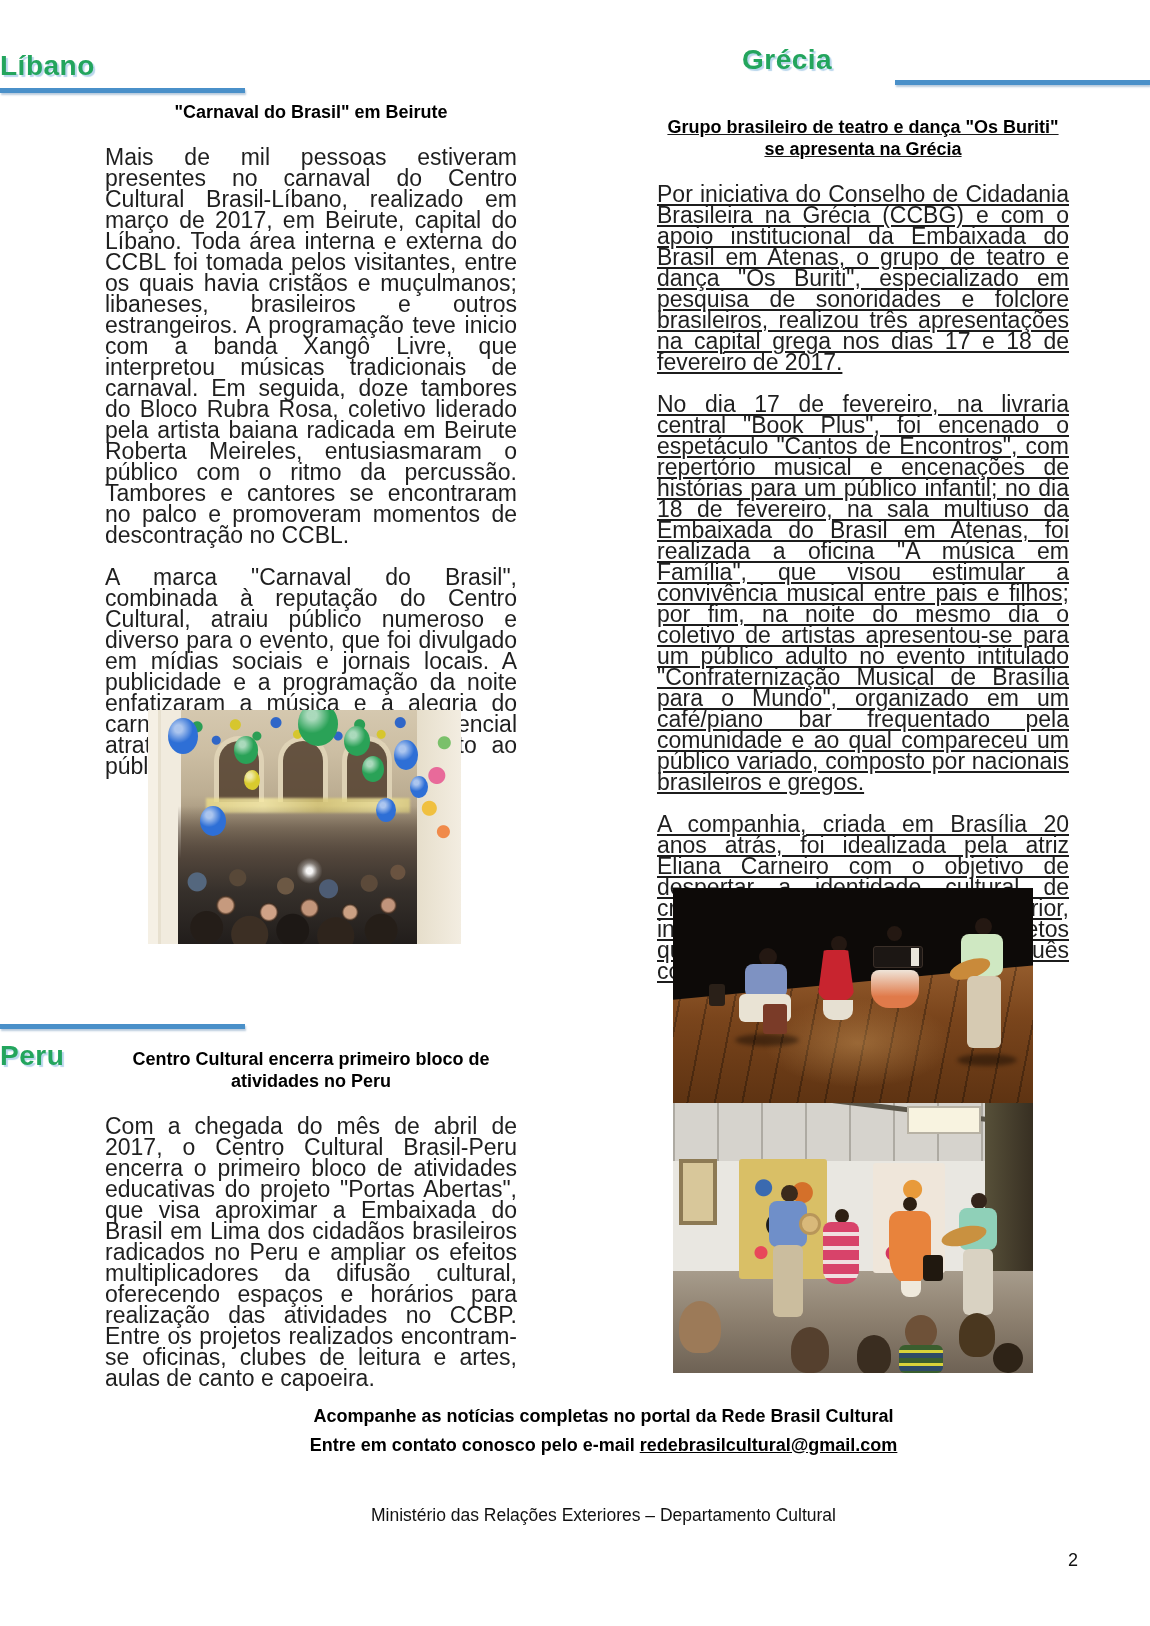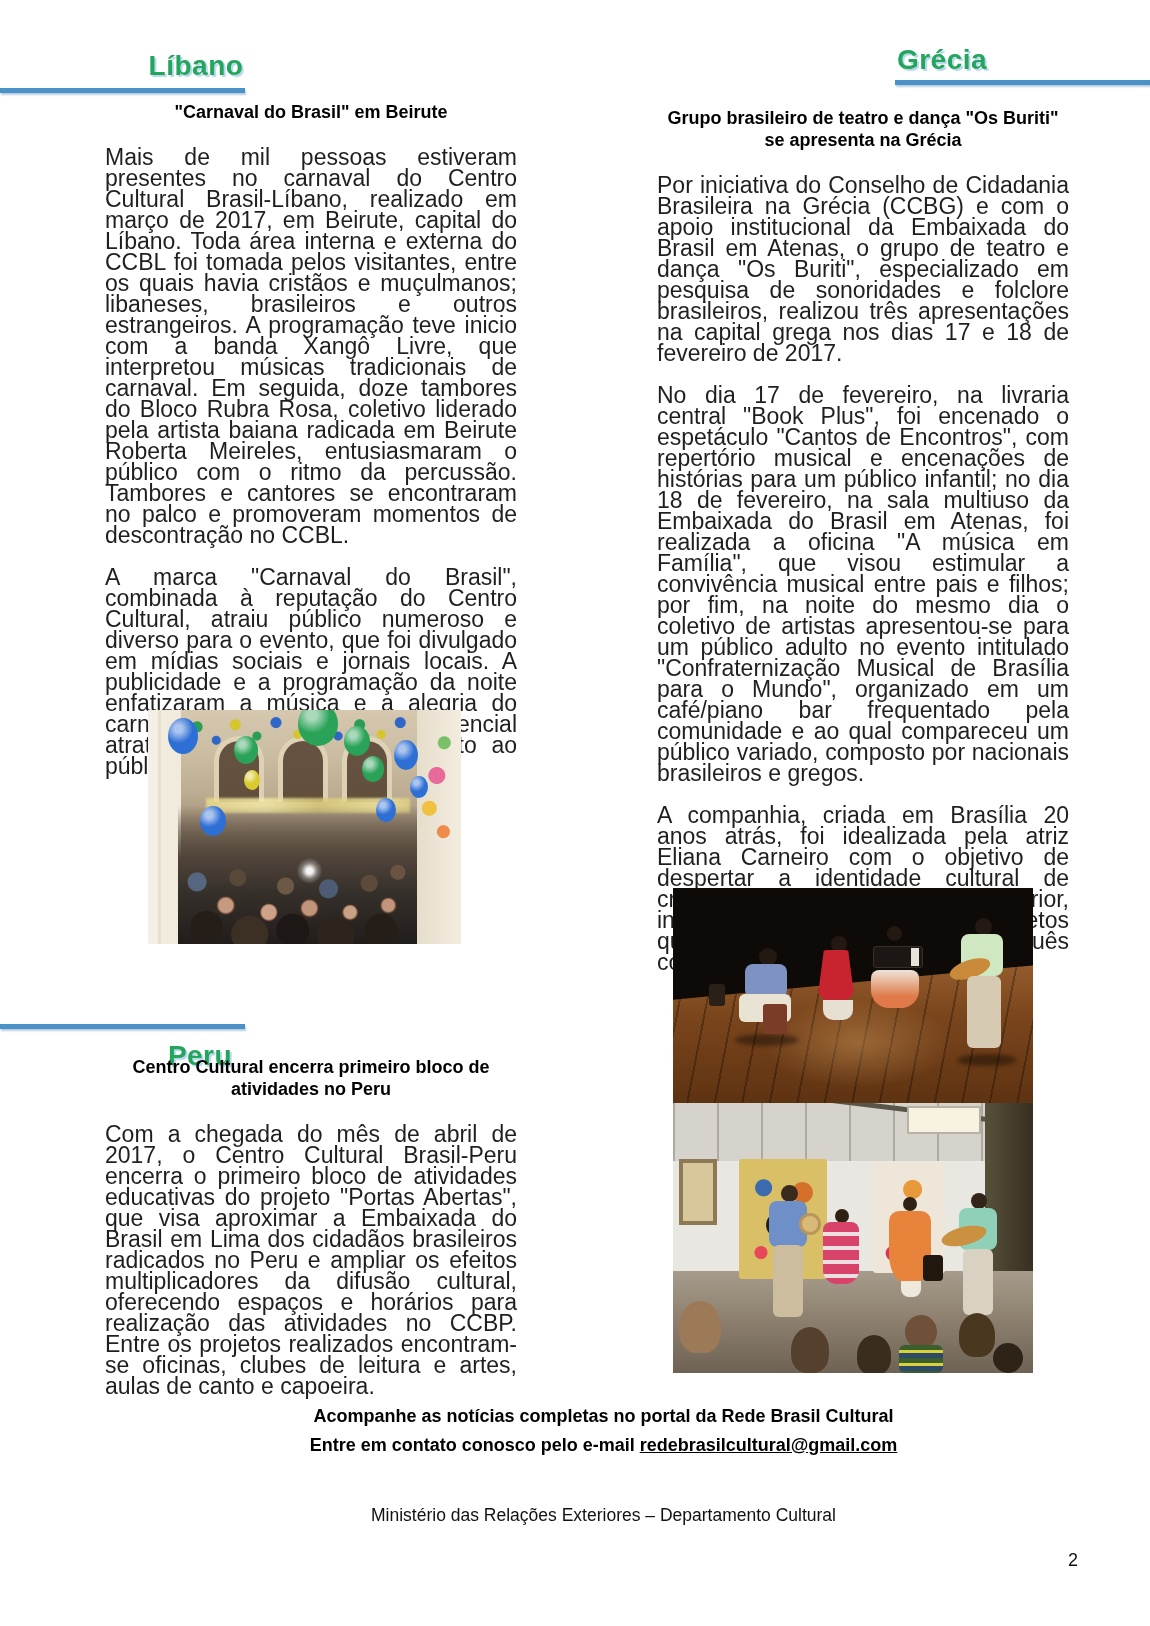--- a/index.html
+++ b/index.html
@@ -6,21 +6,21 @@
   html,body { background:#ffffff; }
   body {
     width:1150px; height:1626px; position:relative;
     font-family:"Liberation Sans", sans-serif;
     color:#1c1c1c; overflow:hidden;
   }
 
   
   .sec-label {
     position:absolute; font-size:28px; font-weight:bold; color:#23a55d;
-    text-align:center; letter-spacing:.5px;
+    letter-spacing:.5px;
     text-shadow:2px 2px 1px #b9d6ec;
   }
   .rule {
     position:absolute; height:5px; background:#4a90c9;
     box-shadow:1px 2px 2px rgba(100,140,180,.45);
   }
 
   
   .article { position:absolute; width:412px; }
   .article h2 {
@@ -160,29 +160,29 @@
   <div class="bl green" style="left:214px; top:46px;  width:22px; height:26px;"></div>
   <div class="bl blue" style="left:246px; top:30px;  width:24px; height:30px;"></div>
   <div class="bl blue" style="left:262px; top:66px;  width:18px; height:22px;"></div>
   <div class="bl blue" style="left:228px; top:88px;  width:20px; height:24px;"></div>
   <div class="bl blue" style="left:52px;  top:96px;  width:26px; height:30px;"></div>
 </div>
 
 <div class="sec-label" style="left:0; top:1040px; width:400px;">Peru</div>
 <div class="rule" style="left:0; top:1024px; width:245px;"></div>
 
-<section class="article" style="left:105px; top:1048px;margin-top:8px;">
+<section class="article" style="left:105px; top:1048px;">
   <h2>Centro Cultural encerra primeiro bloco de atividades no Peru</h2>
   <p>Com a chegada do mês de abril de 2017, o Centro Cultural Brasil-Peru encerra o primeiro bloco de atividades educativas do projeto "Portas Abertas", que visa aproximar a Embaixada do Brasil em Lima dos cidadãos brasileiros radicados no Peru e ampliar os efeitos multiplicadores da difusão cultural, oferecendo espaços e horários para realização das atividades no CCBP. Entre os projetos realizados encontram-se oficinas, clubes de leitura e artes, aulas de canto e capoeira.</p>
 </section>
 
 <div class="sec-label" style="left:742px; top:44px; width:400px;">Grécia</div>
 <div class="rule" style="left:895px; top:80px; width:255px;"></div>
 
-<section class="article" style="left:657px; top:107px;">
+<section class="article" style="left:657px; top:116px;text-decoration:underline;">
   <h2>Grupo brasileiro de teatro e dança "Os Buriti" se apresenta na Grécia</h2>
   <p>Por iniciativa do Conselho de Cidadania Brasileira na Grécia (CCBG) e com o apoio institucional da Embaixada do Brasil em Atenas, o grupo de teatro e dança "Os Buriti", especializado em pesquisa de sonoridades e folclore brasileiros, realizou três apresentações na capital grega nos dias 17 e 18 de fevereiro de 2017.</p>
   <p>No dia 17 de fevereiro, na livraria central "Book Plus", foi encenado o espetáculo "Cantos de Encontros", com repertório musical e encenações de histórias para um público infantil; no dia 18 de fevereiro, na sala multiuso da Embaixada do Brasil em Atenas, foi realizada a oficina "A música em Família", que visou estimular a convivência musical entre pais e filhos; por fim, na noite do mesmo dia o coletivo de artistas apresentou-se para um público adulto no evento intitulado "Confraternização Musical de Brasília para o Mundo", organizado em um café/piano bar frequentado pela comunidade e ao qual compareceu um público variado, composto por nacionais brasileiros e gregos.</p>
   <p>A companhia, criada em Brasília 20 anos atrás, foi idealizada pela atriz Eliana Carneiro com o objetivo de despertar a identidade cultural de crianças brasileiras no exterior, inserindo-se no contexto de projetos que visam à manutenção do português como língua de herança.</p>
 </section>
 
 <div class="photo th" style="left:673px; top:888px; width:360px; height:215px;">
   <div class="th-floor"></div>
   <div class="th-glow"></div>
 

